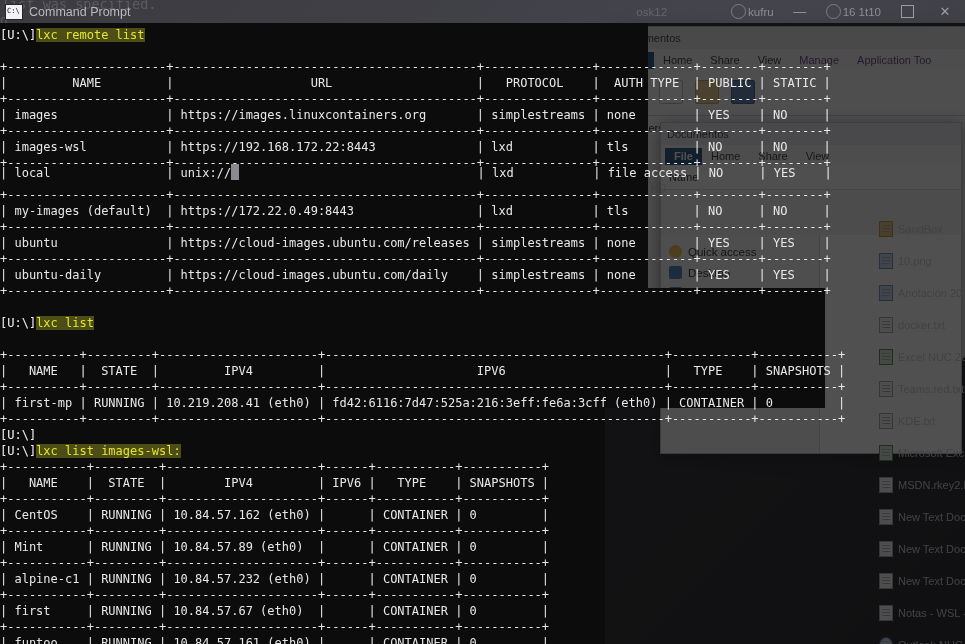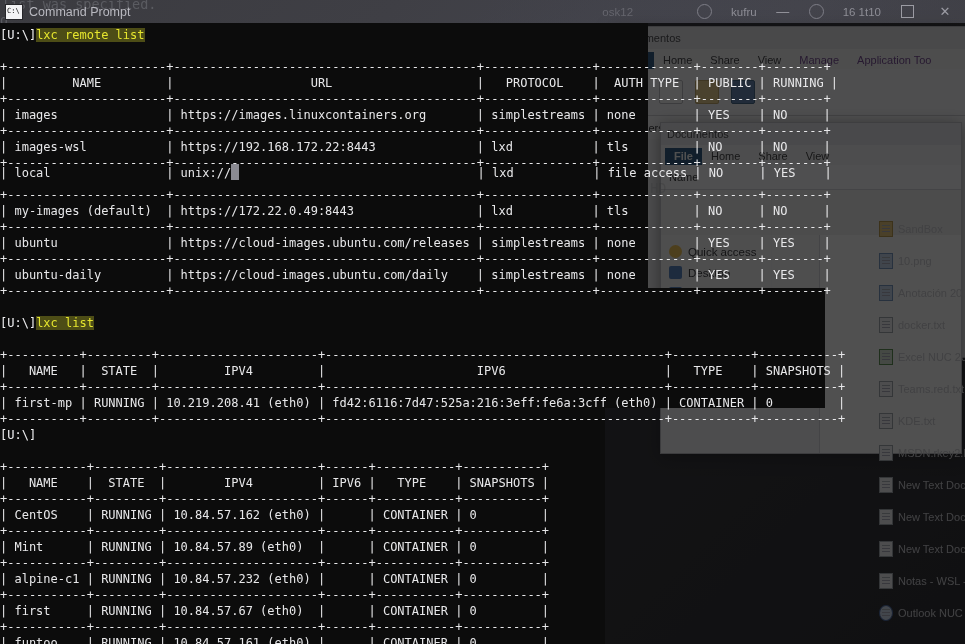--- a/index.html
+++ b/index.html
@@ -232,21 +232,21 @@
   .tb-right {
     margin-left: auto;
     display: flex;
     align-items: center;
     gap: 14px;
     padding-right: 8px;
     color: #8d8d95;
     font-size: 11.5px;
     font-family: "Liberation Sans", sans-serif;
   }
-  .tb-right .taskitem { display:flex; align-items:center; gap:19px; }
+  .tb-right .taskitem { display:flex; align-items:center; gap:2px; }
   .tb-dot {
     width: 13px; height: 13px; border-radius: 50%;
     border: 1px solid #7d7d86;
     display: inline-block;
   }
   .win-btn {
     width: 24px; height: 18px;
     display: flex; align-items: center; justify-content: center;
     color: #9b9ba3;
     font-size: 13px;
@@ -384,20 +384,24 @@
         <span class="file-ico xls"></span>
         <span>Excel NUC 201</span>
       </div>
       <div class="desk-item">
         <span class="file-ico"></span>
         <span>Teams.red.txt</span>
       </div>
       <div class="desk-item">
         <span class="file-ico"></span>
         <span>KDE.txt</span>
+      </div>
+      <div class="desk-item">
+        <span class="file-ico xls"></span>
+        <span>Microsoft Exc</span>
       </div>
       <div class="desk-item">
         <span class="file-ico"></span>
         <span>MSDN.rkey2.b</span>
       </div>
       <div class="desk-item">
         <span class="file-ico"></span>
         <span>New Text Docu</span>
       </div>
       <div class="desk-item">
@@ -463,21 +467,21 @@
     <div class="semi-band" style="left:825px;top:288px;width:140px;height:120px;"></div>
     <div class="opaque-band" style="left:0;top:408px;width:605px;height:236px;"></div>
     <div class="semi-band" style="left:605px;top:408px;width:360px;height:236px;"></div>
 
     <div class="console">
 
       
       <div class="cline" style="top:-4px"><span class="tx-prompt">[U:\]</span><span class="tx-cmd">lxc remote list</span></div>
 
       <div class="cline" style="top:28px">+----------------------+------------------------------------------+---------------+-------------+--------+--------+</div>
-      <div class="cline" style="top:44px">|         NAME         |                   URL                    |   PROTOCOL    |  AUTH TYPE  | PUBLIC | RUNNING |</div>
+      <div class="cline" style="top:44px">|         NAME         |                   URL                    |   PROTOCOL    |  AUTH TYPE  | PUBLIC | STATIC |</div>
       <div class="cline" style="top:60px">+----------------------+------------------------------------------+---------------+-------------+--------+--------+</div>
       <div class="cline" style="top:76px">| images               | https://images.linuxcontainers.org       | simplestreams | none        | YES    | NO     |</div>
       <div class="cline" style="top:92px">+----------------------+------------------------------------------+---------------+-------------+--------+--------+</div>
       <div class="cline" style="top:108px">| images-wsl           | https://192.168.172.22:8443              | lxd           | tls         | NO     | NO     |</div>
       <div class="cline" style="top:124px">+----------------------+------------------------------------------+---------------+-------------+--------+--------+</div>
       <div class="cline" style="top:134px"><span>| local                | unix://<span class="cursor"></span>                                 | lxd           | file access | NO     | YES    |</span></div>
       <div class="cline" style="top:156px">+----------------------+------------------------------------------+---------------+-------------+--------+--------+</div>
       <div class="cline" style="top:172px">| my-images (default)  | https://172.22.0.49:8443                 | lxd           | tls         | NO     | NO     |</div>
       <div class="cline" style="top:188px">+----------------------+------------------------------------------+---------------+-------------+--------+--------+</div>
       <div class="cline" style="top:204px">| ubuntu               | https://cloud-images.ubuntu.com/releases | simplestreams | none        | YES    | YES    |</div>
@@ -488,20 +492,21 @@
       
       <div class="cline" style="top:284px"><span class="tx-prompt">[U:\]</span><span class="tx-cmd">lxc list</span></div>
       <div class="cline" style="top:316px">+----------+---------+----------------------+-----------------------------------------------+-----------+-----------+</div>
       <div class="cline" style="top:332px">|   NAME   |  STATE  |         IPV4         |                     IPV6                      |   TYPE    | SNAPSHOTS |</div>
       <div class="cline" style="top:348px">+----------+---------+----------------------+-----------------------------------------------+-----------+-----------+</div>
       <div class="cline" style="top:364px">| first-mp | RUNNING | 10.219.208.41 (eth0) | fd42:6116:7d47:525a:216:3eff:fe6a:3cff (eth0) | CONTAINER | 0         |</div>
       <div class="cline" style="top:380px">+----------+---------+----------------------+-----------------------------------------------+-----------+-----------+</div>
 
       
       <div class="cline" style="top:396px"><span class="tx-prompt">[U:\]</span></div>
+      <div class="cline" style="top:412px"><span class="tx-prompt">[U:\]</span><span class="tx-cmd">lxc list images-wsl:</span></div>
 
       <div class="cline" style="top:428px">+-----------+---------+---------------------+------+-----------+-----------+</div>
       <div class="cline" style="top:444px">|   NAME    |  STATE  |        IPV4         | IPV6 |   TYPE    | SNAPSHOTS |</div>
       <div class="cline" style="top:460px">+-----------+---------+---------------------+------+-----------+-----------+</div>
       <div class="cline" style="top:476px">| CentOS    | RUNNING | 10.84.57.162 (eth0) |      | CONTAINER | 0         |</div>
       <div class="cline" style="top:492px">+-----------+---------+---------------------+------+-----------+-----------+</div>
       <div class="cline" style="top:508px">| Mint      | RUNNING | 10.84.57.89 (eth0)  |      | CONTAINER | 0         |</div>
       <div class="cline" style="top:524px">+-----------+---------+---------------------+------+-----------+-----------+</div>
       <div class="cline" style="top:540px">| alpine-c1 | RUNNING | 10.84.57.232 (eth0) |      | CONTAINER | 0         |</div>
       <div class="cline" style="top:556px">+-----------+---------+---------------------+------+-----------+-----------+</div>

